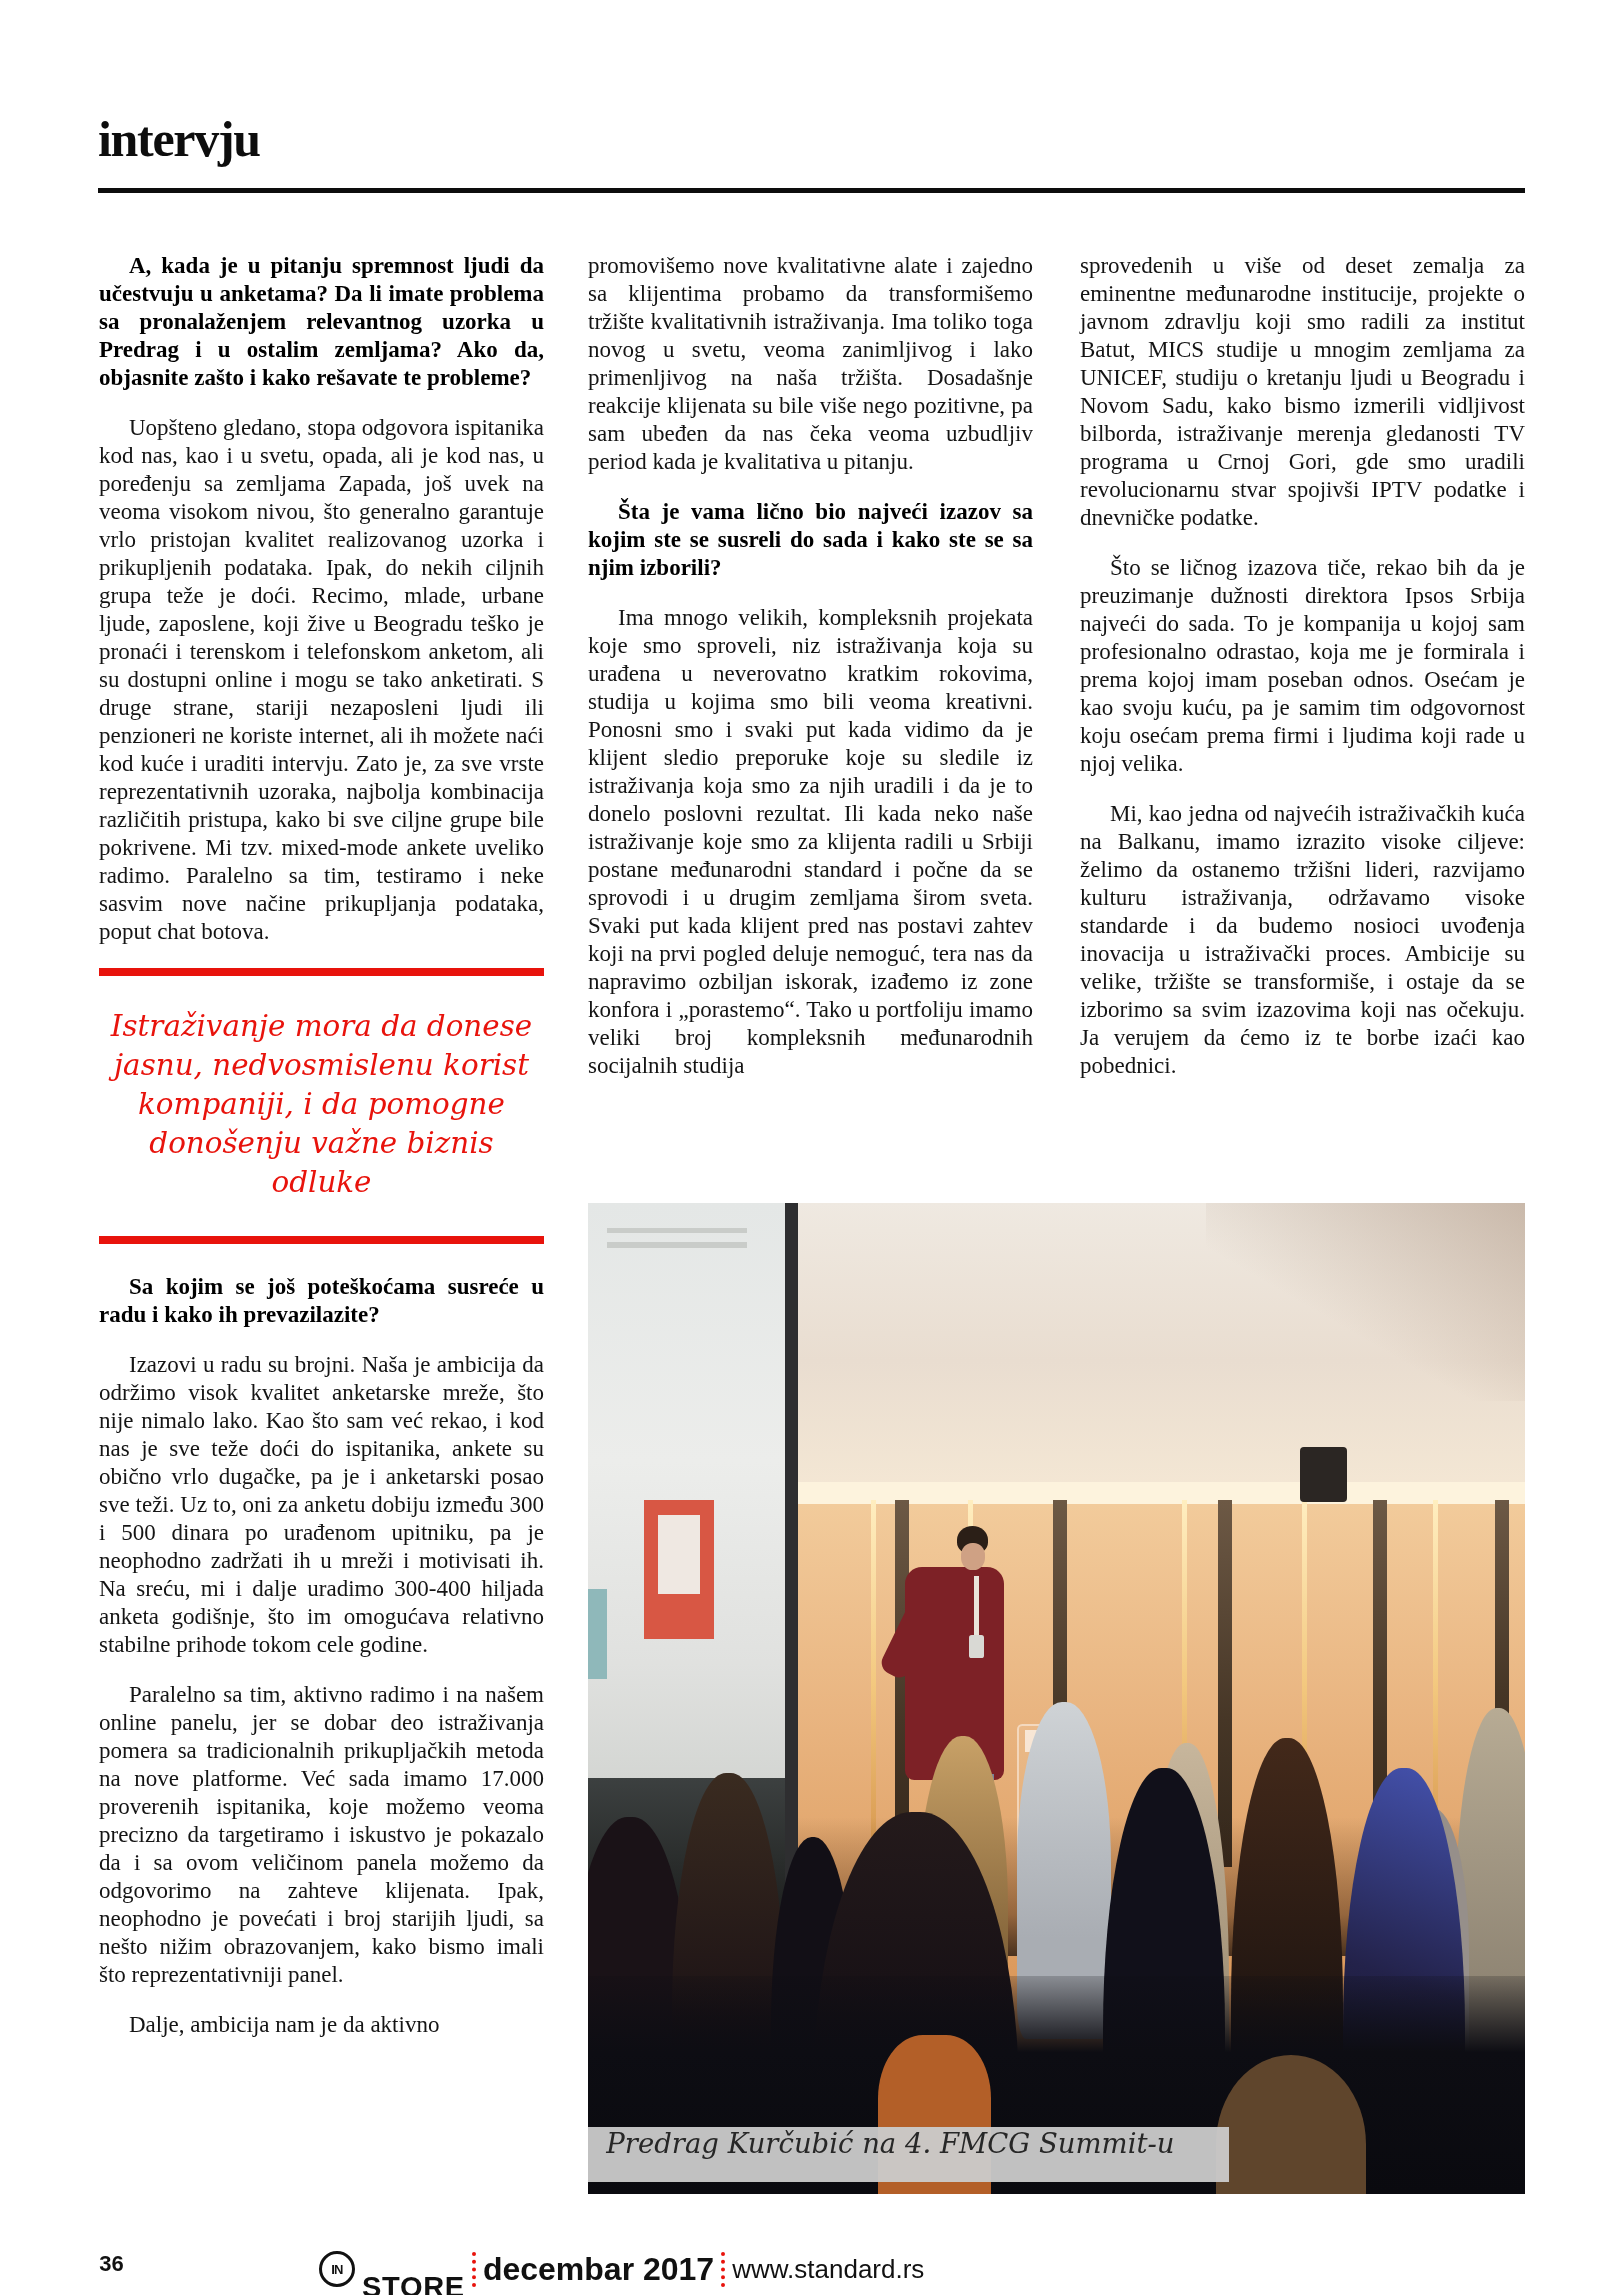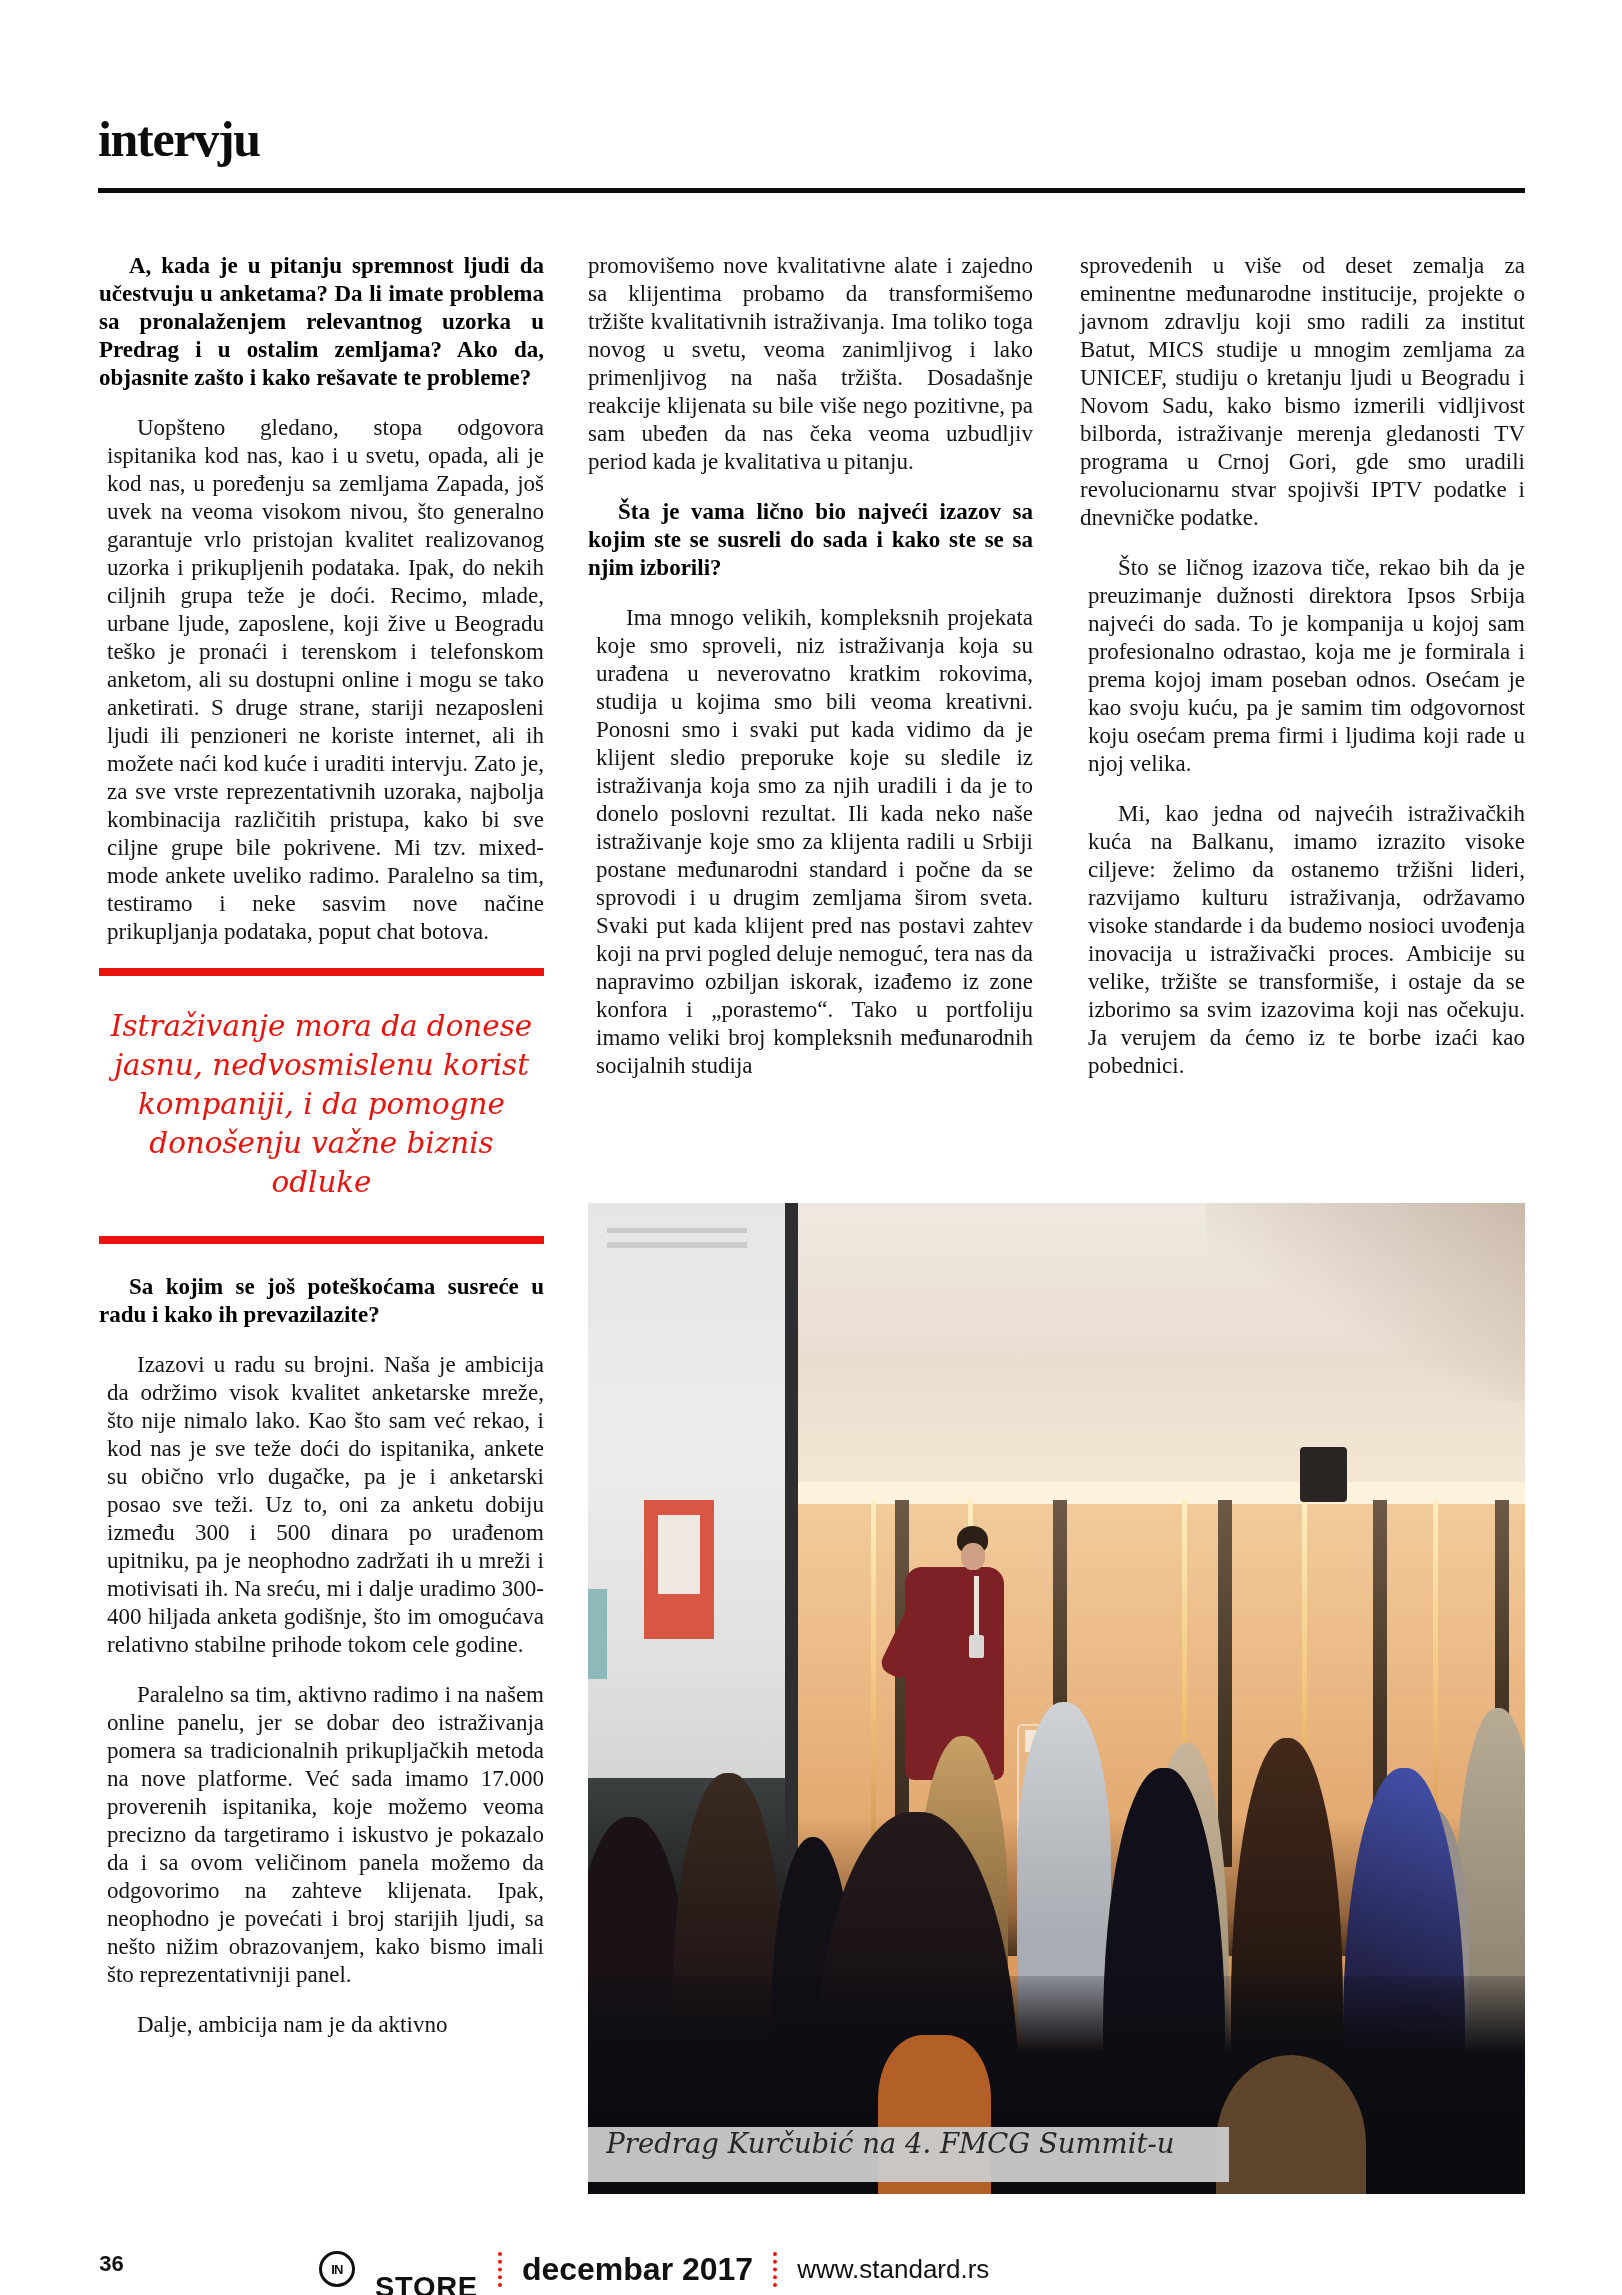--- a/index.html
+++ b/index.html
@@ -19,21 +19,21 @@
   }
   
   .col{
     position:absolute; top:252px; width:445px;
     font-size:23px; line-height:28px; text-align:justify;
   }
   .col1{left:99px;}
   .col2{left:588px;}
   .col3{left:1080px;}
   .col p{margin:0 0 22px 0;}
-  .col p.indent{text-indent:30px;margin-left:8px;}
+  .col p.indent{text-indent:30px;}
   .col p.q{font-weight:bold; color:#000; text-indent:30px;}
   
   .pullquote{
     margin:13px 0 29px 0; padding:31px 3.9px 34px 3.9px;
     border-top:8.5px solid #E8130C; border-bottom:8.5px solid #E8130C;
   }
   .pullquote p{
     margin:0; font-family:"DejaVu Serif", serif; font-style:italic;
     font-size:29.4px; line-height:39px; text-align:center; text-indent:0;
     color:#E8130C;
@@ -111,21 +111,21 @@
     background:rgba(203,203,203,.95); display:flex; 
   }
   .ph-caption span{
     font-family:"DejaVu Serif", serif; font-style:italic; font-size:27.5px;
     color:#272727; padding-left:18.3px; white-space:nowrap;
   }
   
   .footer{position:absolute; left:98px; top:2243px; width:1427px; height:52px;
     font-family:"Liberation Sans", sans-serif; color:#111;}
   .pagenum{position:absolute; left:1.3px; top:7.9px; font-size:22px; font-weight:bold;}
-  .brand{position:absolute; left:221px; top:0; display:flex; align-items:center; gap:20px; height:52px;}
+  .brand{position:absolute; left:221px; top:0; display:flex; align-items:center; gap:7px; height:52px;}
   .inlogo{width:30px;height:30px;border:3.9px solid #111;border-radius:50%;
     display:flex;align-items:center;justify-content:center;
     font-size:13px;font-weight:bold;letter-spacing:-0.7px;color:#111;}
   .store{font-size:29px;font-weight:bold;letter-spacing:0.7px;margin-top:36px;}
   .dotdiv{width:0;height:35px;border-left:4.6px dotted #E8130C;}
   .issue{font-size:32px;font-weight:bold;}
   .site{font-size:26px;}
 </style>
 </head>
 <body>

